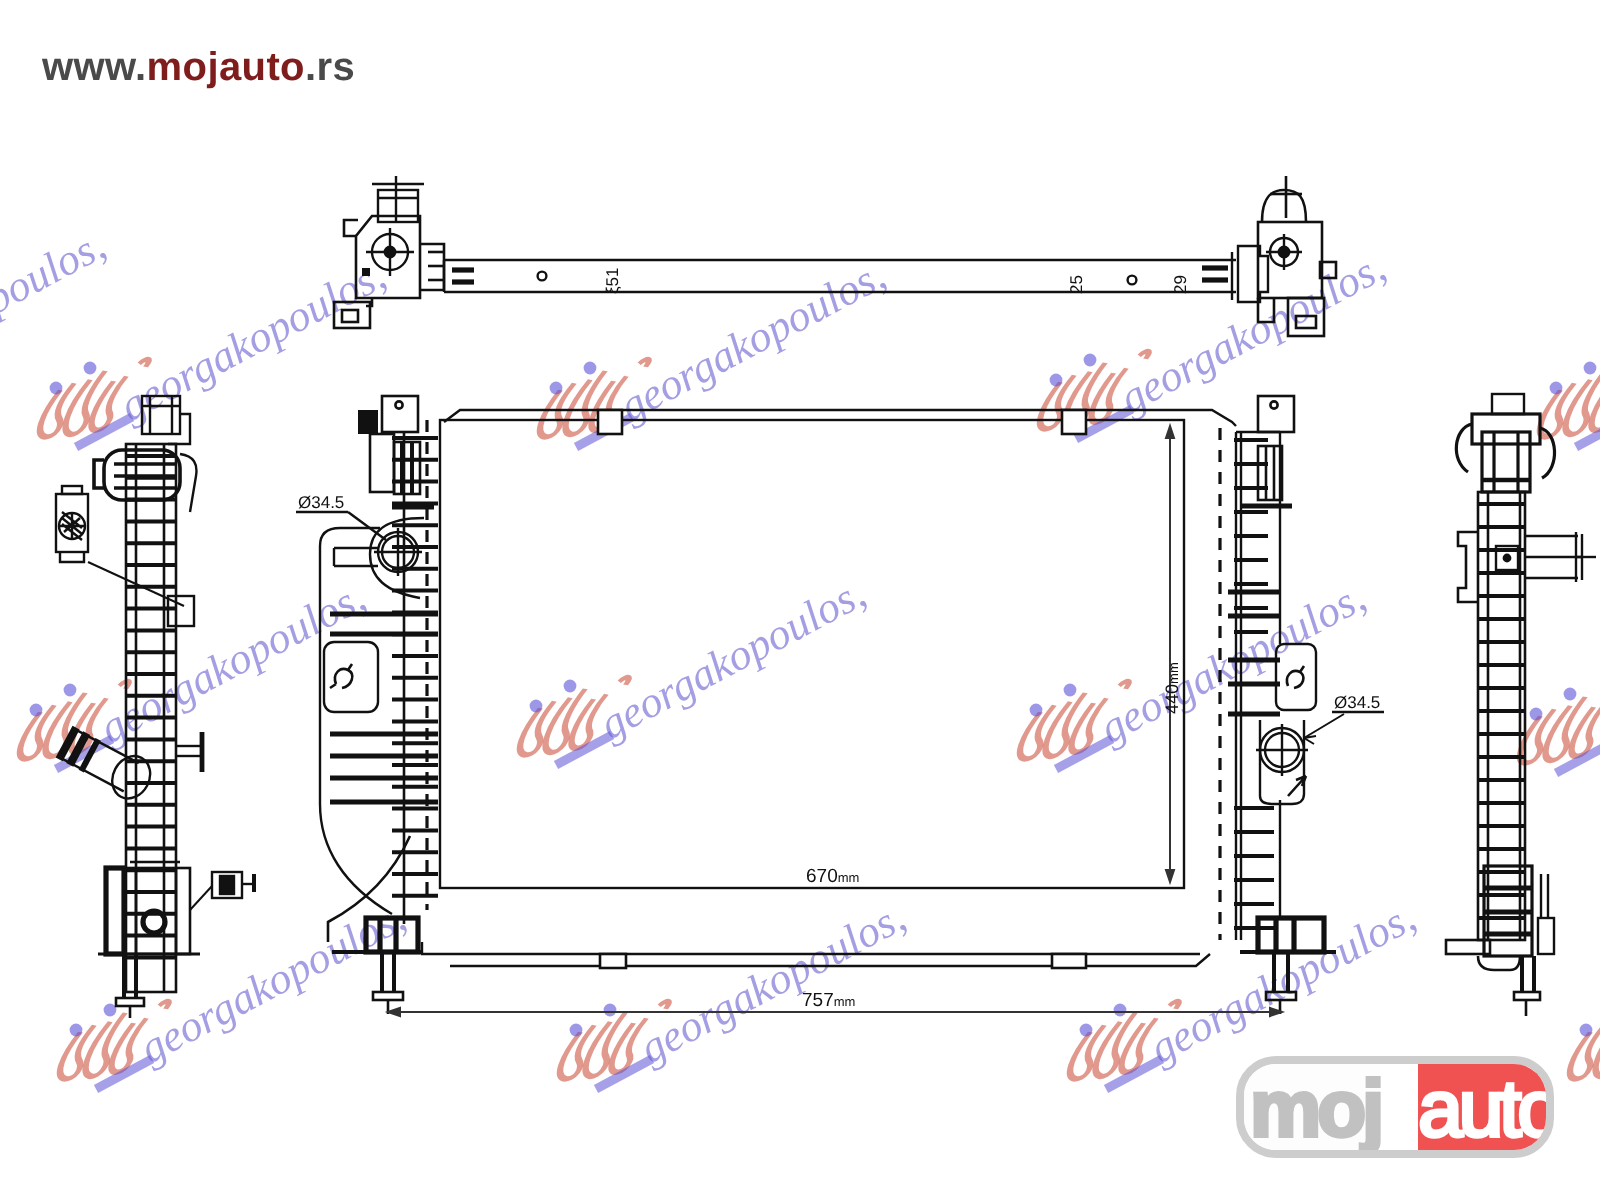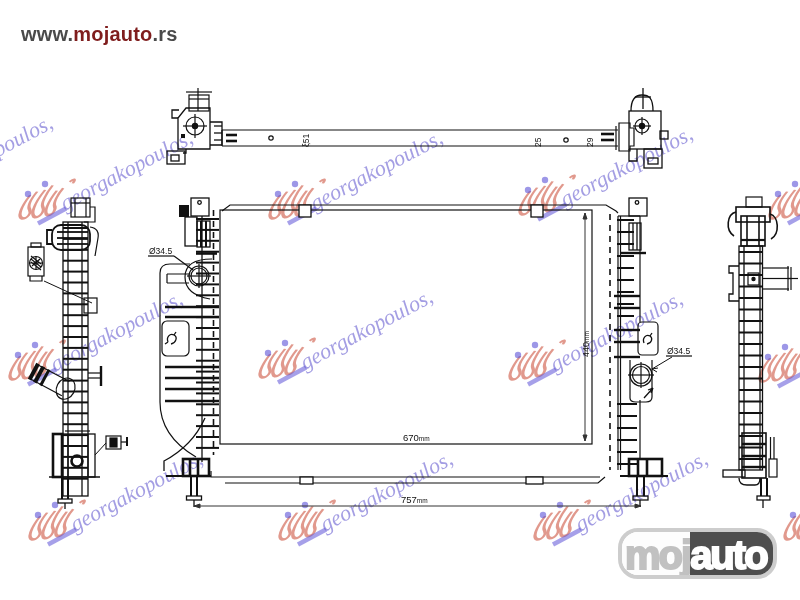--- a/index.html
+++ b/index.html
@@ -1,21 +1,21 @@
 <!DOCTYPE html>
 <html><head>
 <meta charset="utf-8">
 <style>
 html,body{margin:0;padding:0;background:#ffffff;width:800px;height:600px;overflow:hidden;}
 #page{position:relative;width:800px;height:600px;background:#ffffff;font-family:"Liberation Sans",sans-serif;}
 #sitelogo{position:absolute;left:21px;top:23px;font-size:20px;font-weight:bold;color:#4a4a4a;letter-spacing:0.2px;}
 #sitelogo .red{color:#7f1d1d;}
 #mlogo{position:absolute;left:618px;top:528px;width:151px;height:43px;border:4px solid #c9c9c9;border-radius:20px;overflow:hidden;display:flex;opacity:0.92;}
 #mlogo .l{background:#fdfdfd;width:72px;height:100%;color:#bcbcbc;font-weight:bold;font-size:40px;line-height:46px;text-align:right;letter-spacing:-2px;-webkit-text-stroke:2px #bcbcbc;padding-left:3px;}
-#mlogo .r{background:#404040;width:100%;height:100%;color:#ffffff;font-weight:bold;font-size:40px;line-height:46px;letter-spacing:-2px;-webkit-text-stroke:2px #ffffff;}
+#mlogo .r{background:#ef4444;width:100%;height:100%;color:#ffffff;font-weight:normal;font-size:40px;line-height:46px;letter-spacing:-2px;margin-left:19px;-webkit-text-stroke:2px #ffffff;}
 </style>
 </head>
 <body>
 <div id="page">
 <svg width="800" height="600" viewBox="0 0 800 600" xmlns="http://www.w3.org/2000/svg">
 
 <g transform="translate(25,177)">
 <g transform="translate(16,2) skewX(-33) rotate(-6)" fill="none" stroke="rgba(205,85,65,0.60)" stroke-width="2.7">
 <path d="M-2,16 C-5,28 -3,38 3,40 C8,41 9,35 5,31 C1,27 1,20 3,13"></path>
 <path d="M10,12 C6,26 9,38 15,40 C20,41 21,34 17,30 C13,26 13,16 15,8"></path>

